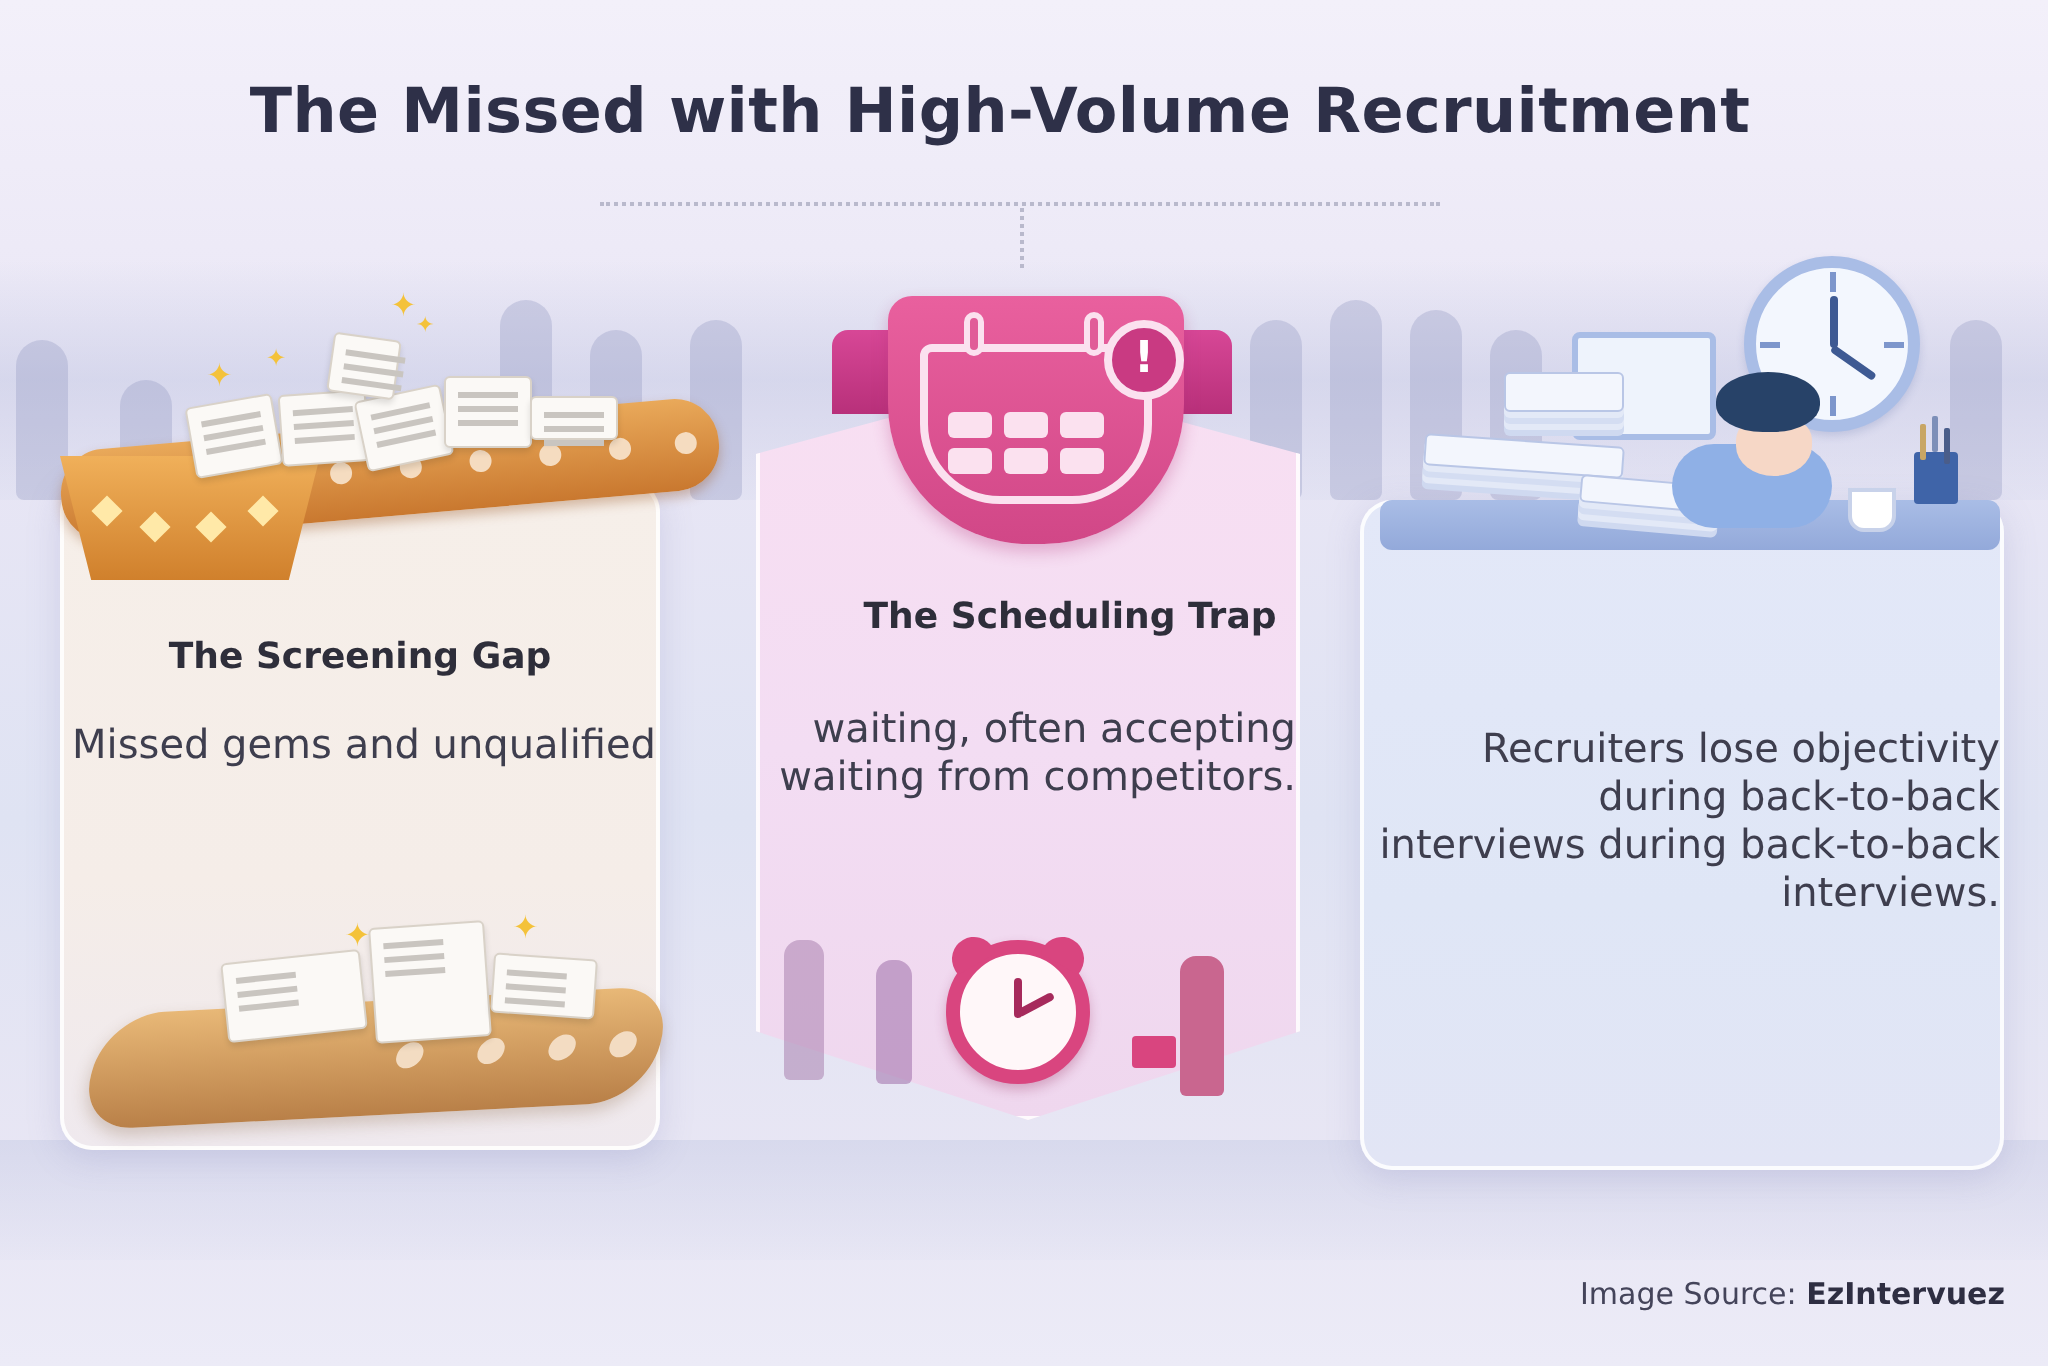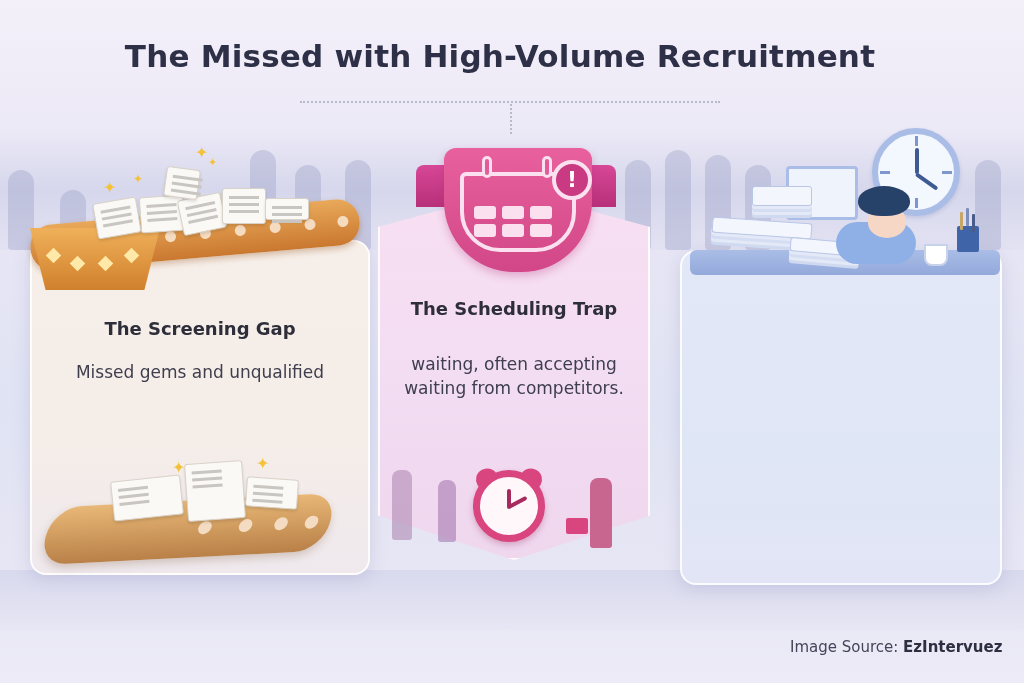--- a/index.html
+++ b/index.html
@@ -33,34 +33,34 @@
   .dotted-v {
     position: absolute; left: 510px; top: 104px; height: 30px; width: 0;
     border-left: 2px dotted #b9b9cc;
   }
   .card {
     position: absolute; border-radius: 16px;
     border: 2px solid rgba(255,255,255,0.85);
     box-shadow: 0 4px 16px rgba(140,140,190,0.25);
     overflow: hidden;
   }
-  .card1 { left: 30px; top: 240px; width: 340px; height: 335px;
+  .card1 { left: 30px; top: 240px; width: 300px; height: 335px;
     background: linear-gradient(180deg, #f6efe9 0%, #f5ede8 60%, #efe9ee 100%); }
   .card2 { left: 378px; top: 190px; width: 272px; height: 370px;
     background: linear-gradient(180deg, #f8dff2 0%, #f3ddf3 50%, #efd7ee 100%);
     clip-path: polygon(0 10%, 50% 0, 100% 10%, 100% 88%, 50% 100%, 0 88%); border-radius: 0; }
   .card3 { left: 680px; top: 250px; width: 322px; height: 335px;
     background: linear-gradient(180deg, #e3e8f8 0%, #dfe6f6 60%, #e2e5f5 100%); }
   .card-title {
     position: absolute; width: 100%; text-align: center;
     font-size: 18px; font-weight: 600; color: #2e2e3a;
   }
   .card-desc {
-    position: absolute; width: 100%; text-align: center;
-    font-size: 17px; line-height: 24px; color: #3e3e4e;
+    position: absolute; width: 100%; text-align: right;
+    font-size: 20px; line-height: 24px; color: #3e3e4e;
   }
   
   .conveyor-top {
     position: absolute; left: 30px; top: 212px; width: 330px; height: 46px;
     background: linear-gradient(180deg, #e9a95a, #c9782f);
     border-radius: 22px; transform: rotate(-5deg);
     box-shadow: 0 3px 6px rgba(150,80,30,0.35);
   }
   .conveyor-top .bolt { position: absolute; top: 17px; width: 11px; height: 11px; border-radius: 50%; background: #f5dcc0; }
   .hopper {
@@ -208,21 +208,21 @@
   <span class="bolt" style="left:225px"></span>
     <span class="bolt" style="left:255px"></span>
 </div>
 <div class="paper" style="left:112px;top:478px;width:70px;height:40px;transform:rotate(-6deg)"></div>
 <div class="paper" style="left:186px;top:462px;width:58px;height:58px;transform:rotate(-4deg)"></div>
 <div class="paper" style="left:246px;top:478px;width:52px;height:30px;transform:rotate(4deg)"></div>
 <span class="star" style="left:172px;top:458px">✦</span>
 <span class="star" style="left:256px;top:454px">✦</span>
 
 <div class="card card2">
-  <div class="card-title" style="top:106px;">The Scheduling Trap</div>
+  <div class="card-title" style="top:106px;margin-left:21px;">The Scheduling Trap</div>
   <div class="card-desc" style="top:160px;">
     <div>waiting, often accepting</div>
     <div>waiting from competitors.</div>
   </div>
 </div>
 <div class="banner-ribbon"></div>
 <div class="calendar">
   <div class="cal-inner"></div>
   <span class="cal-ring" style="left:38px;top:8px"></span>
   <span class="cal-ring" style="left:98px;top:8px"></span>
@@ -240,20 +240,26 @@
 <div class="walker" style="left:590px;top:478px;width:22px;height:70px;background:#c9668f;"></div>
 <div class="walker" style="left:566px;top:518px;width:22px;height:16px;background:#d9457f;border-radius:2px;"></div>
 <div class="alarm">
   <span class="bell" style="left:-6px;top:-8px;transform:rotate(-30deg)"></span>
   <span class="bell" style="left:42px;top:-8px;transform:rotate(30deg)"></span>
   <span class="hand-h"></span>
     <span class="hand-m"></span>
 </div>
 
 <div class="card card3">
+  <div class="card-desc" style="top:110px;">
+    <div>Recruiters lose objectivity</div>
+    <div>during back-to-back</div>
+    <div>interviews during back-to-back</div>
+    <div>interviews.</div>
+  </div>
 </div>
 <div class="desk"></div>
 <div class="wall-clock">
   <span class="tick" style="left:37px;top:2px;width:3px;height:10px"></span>
   <span class="tick" style="left:37px;top:64px;width:3px;height:10px"></span>
   <span class="tick" style="left:2px;top:37px;width:10px;height:3px"></span>
   <span class="tick" style="left:64px;top:37px;width:10px;height:3px"></span>
   <span class="hh"></span>
     <span class="mm"></span>
 </div>

